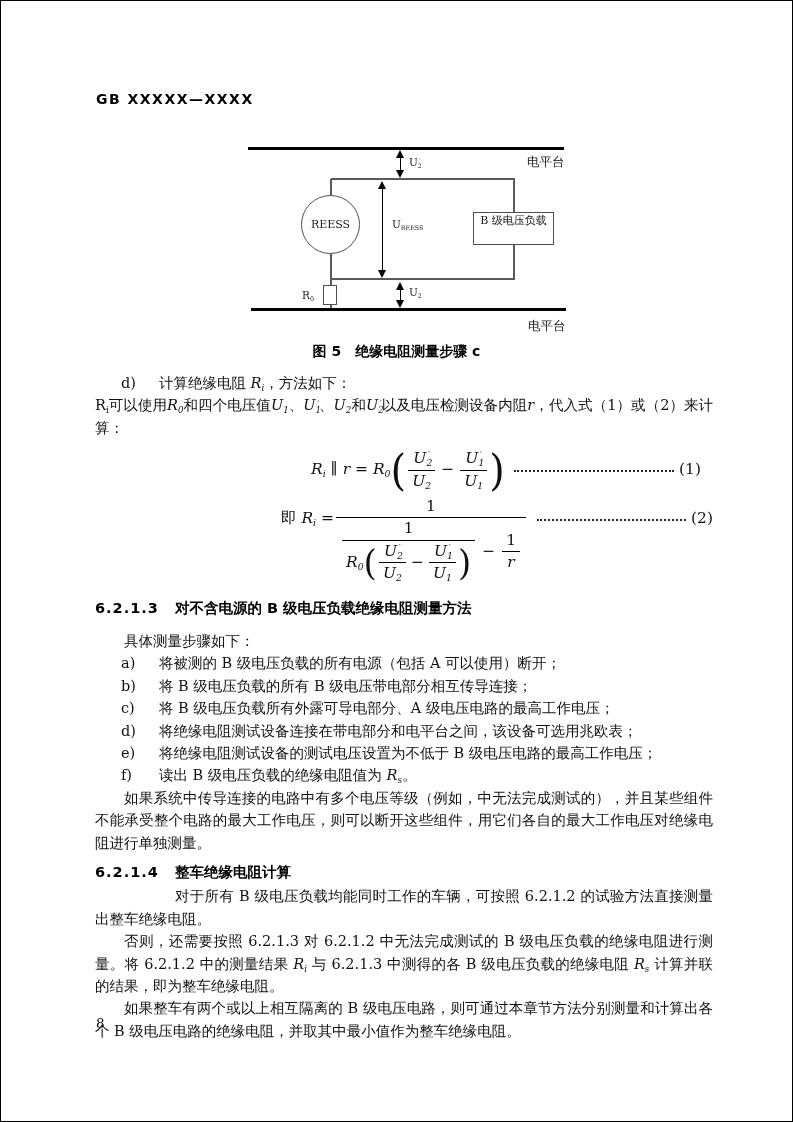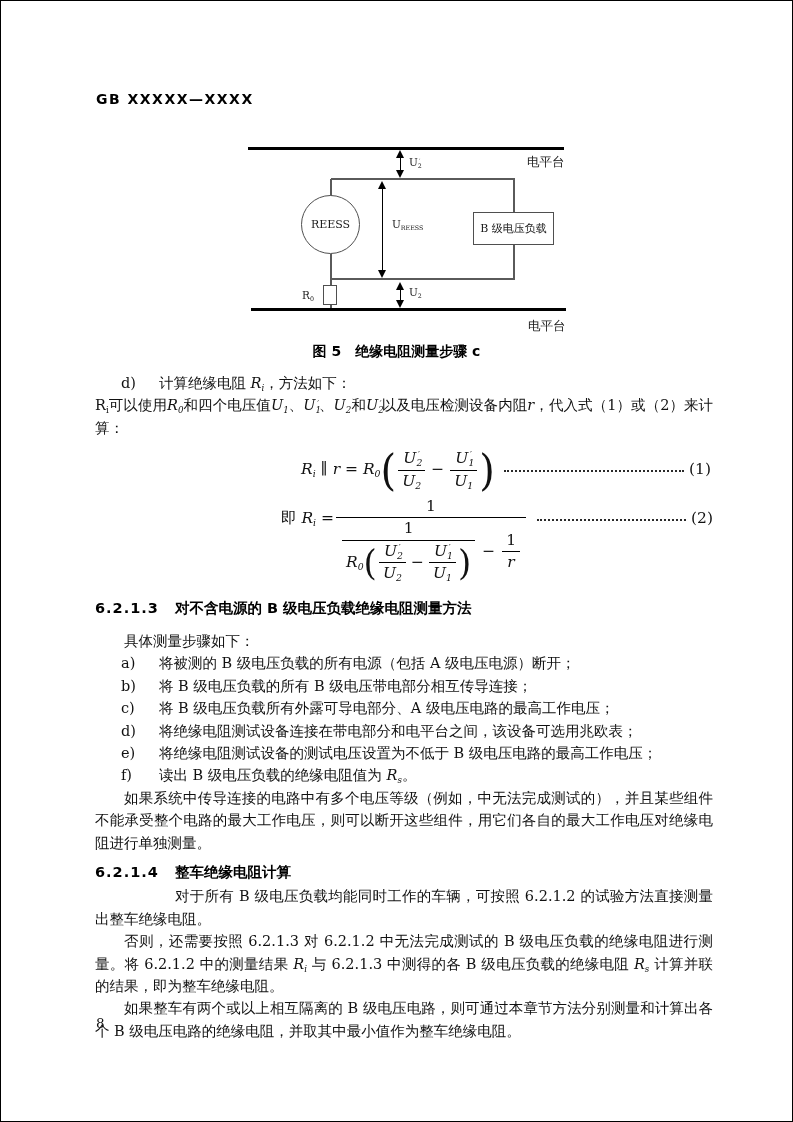--- a/index.html
+++ b/index.html
@@ -31,21 +31,21 @@
   .h{font-family:"DejaVu Sans","Liberation Sans",sans-serif;font-weight:bold;font-size:14.5px;color:#000;
      margin:0;line-height:22.4px;}
   .h .hnum{margin-right:16px;letter-spacing:1px;}
   
   .math,.eq{font-family:"DejaVu Serif","Liberation Serif",serif;}
   .it{font-style:italic;}
   sub{font-size:0.6em;vertical-align:-0.3em;line-height:0;}
   sup{font-size:0.55em;vertical-align:0.6em;line-height:0;}
   sup.st{margin-left:-0.5em;}
   .eq{display:flex;align-items:center;font-size:15.5px;line-height:1.25;}
-  .eq1{margin:10px 2px 6px;padding-left:204px;}
+  .eq1{margin:10px 12px 6px;padding-left:204px;}
   .eq2{margin:6px 0 14px;padding-left:186px;align-items:flex-start;}
   .frac{display:inline-flex;flex-direction:column;align-items:stretch;text-align:center;margin:0 2px;vertical-align:middle;}
   .fnum{border-bottom:1.3px solid #000;padding:0 4px 1px;display:block;}
   .fden{padding:1px 4px 0;display:block;}
   .fden.row,.grp{display:inline-flex;align-items:center;justify-content:center;}
   .bigp{font-size:40px;font-weight:400;line-height:0.9;display:inline-block;transform:scaleY(1.05);font-style:normal;}
   .leader{flex:1;height:1px;border-bottom:2px dotted #2a2a2a;margin:0 5px 0 9px;align-self:center;}
   .eqnum{white-space:nowrap;}
   .eqv{margin-top:12px;}
   .leader.eqv{align-self:flex-start;margin-top:21px;}
@@ -73,21 +73,21 @@
     <div class="dg boxed circle" style="left:300px;top:194px;width:59px;height:59px;">
       <span class="slabel" style="font-size:11px;">REESS</span>
     </div>
 
     <div class="dg arr" style="left:377px;top:180px;height:97px;">
         <span class="shaft"></span>
       </div>
     <div class="dg slabel math" style="left:391px;top:217px;"><span>U<sub>REESS</sub></span></div>
 
     <div class="dg line-gray" style="left:512px;top:178px;width:2px;height:34px;"></div>
-    <div class="dg boxed" style="left:472px;top:211px;width:81px;height:33px;display:flex;align-items:center;justify-content:center;">
+    <div class="dg boxed" style="left:472px;top:211px;width:81px;height:33px;display:flex;align-items:flex-start;justify-content:center;">
       <span class="slabel" style="font-size:11px;">B 级电压负载</span>
     </div>
     <div class="dg line-gray" style="left:512px;top:244px;width:2px;height:35px;"></div>
 
     <div class="dg line-gray" style="left:330px;top:277px;width:184px;height:2px;"></div>
     <div class="dg line-gray" style="left:329px;top:253px;width:2px;height:31px;"></div>
 
     <div class="dg slabel math" style="left:301px;top:288px;"><span>R<sub>0</sub></span></div>
     <div class="dg boxed" style="left:322px;top:284px;width:14px;height:20px;"></div>
     <div class="dg line-gray" style="left:329px;top:304px;width:2px;height:4px;"></div>
@@ -166,21 +166,21 @@
 
     <p class="h" style="margin:8px 0 10px;">
       <span class="hnum">6.2.1.3</span><span>对不含电源的 B 级电压负载绝缘电阻测量方法</span>
     </p>
 
     <p class="pline" style="margin-left:29px;">具体测量步骤如下：</p>
 
     <div>
       <div class="li">
         <span class="lab">a)</span>
-        <span class="txt">将被测的 B 级电压负载的所有电源（包括 A 级电压电源）断开；</span>
+        <span class="txt">将被测的 B 级电压负载的所有电源（包括 A 可以使用）断开；</span>
       </div>
       <div class="li">
         <span class="lab">b)</span>
         <span class="txt">将 B 级电压负载的所有 B 级电压带电部分相互传导连接；</span>
       </div>
       <div class="li">
         <span class="lab">c)</span>
         <span class="txt">将 B 级电压负载所有外露可导电部分、A 级电压电路的最高工作电压；</span>
       </div>
       <div class="li">

